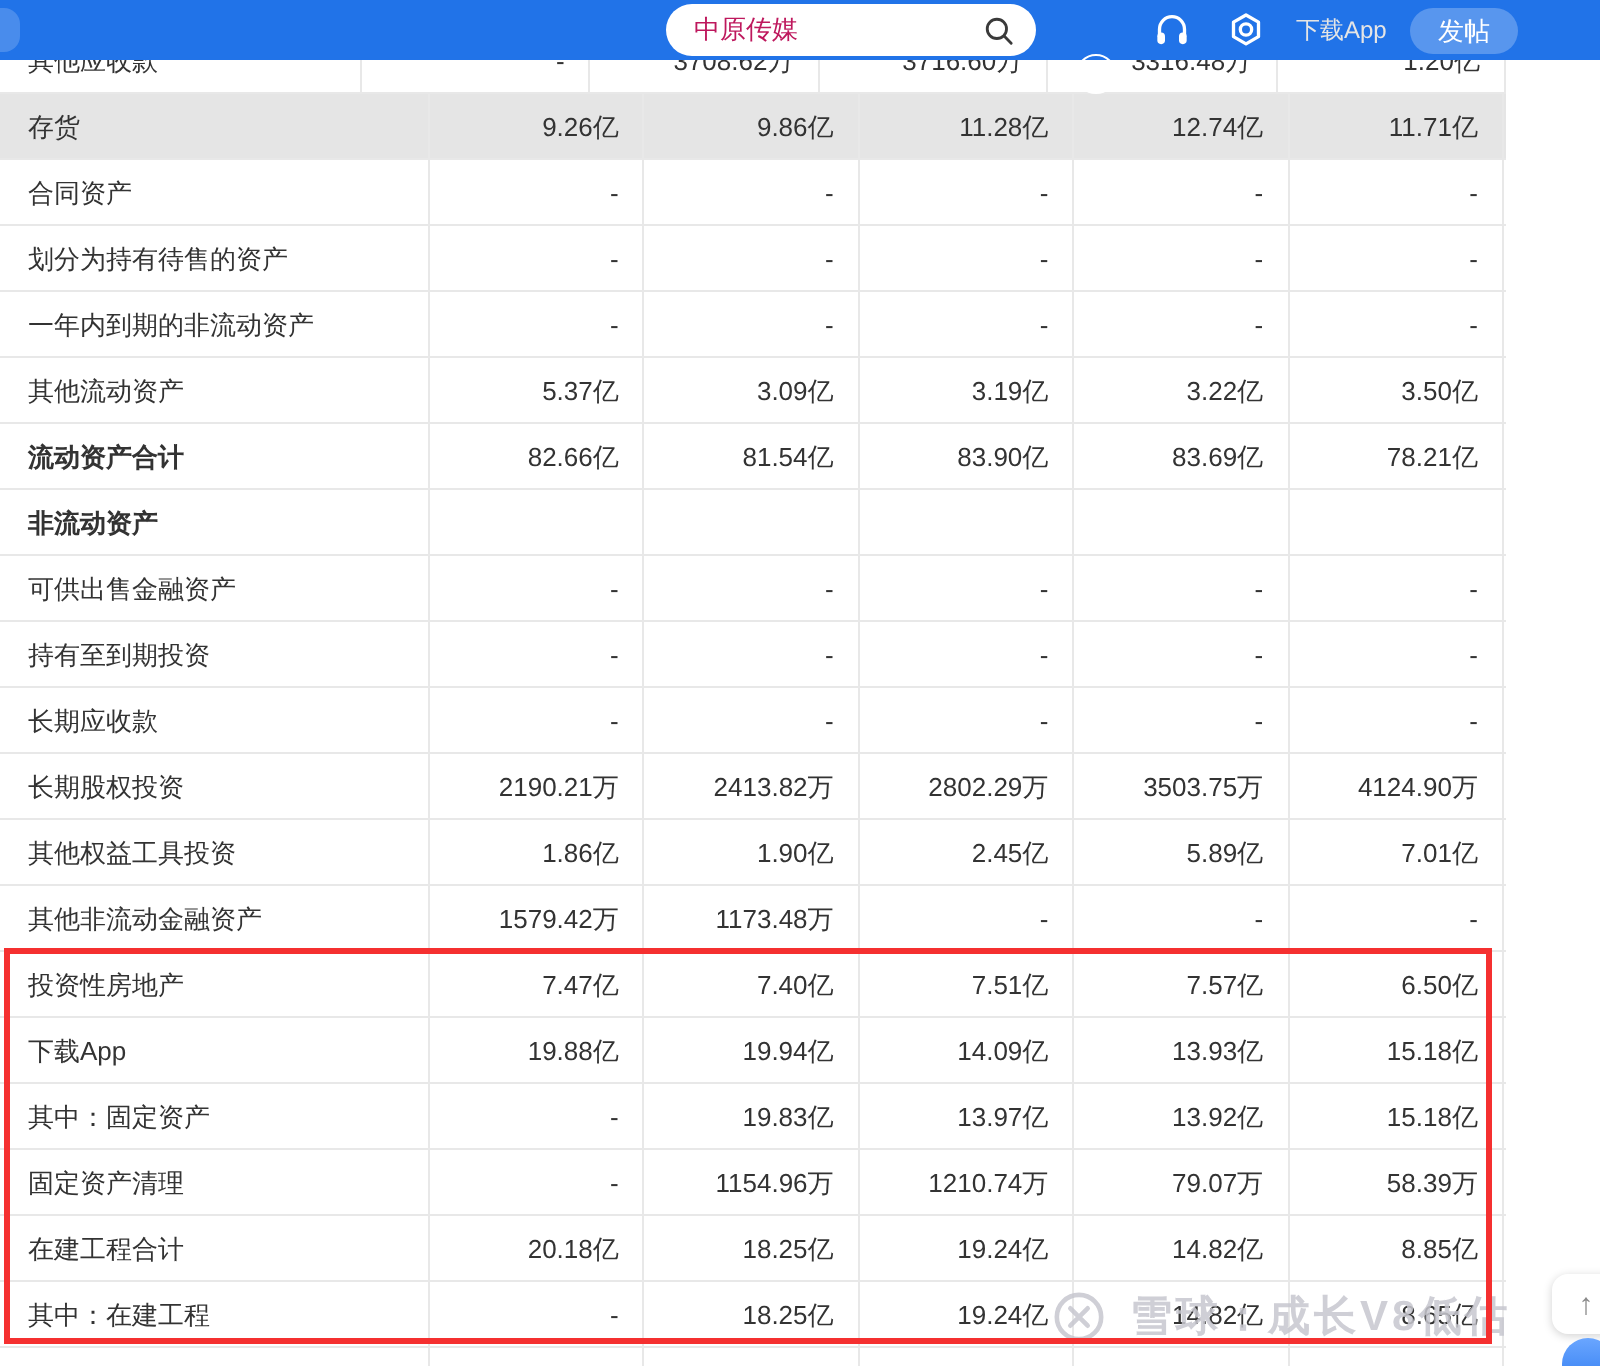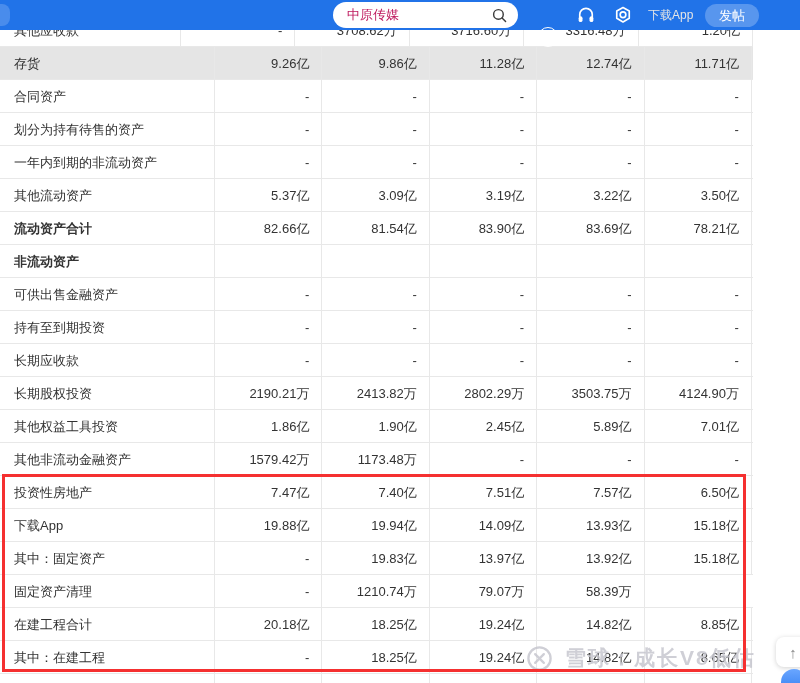--- a/index.html
+++ b/index.html
@@ -661,20 +661,25 @@
               <span class="txt">固定资产清理</span>
             </div>
     </div>
     <div class="cell cell-val">
       <div class="cell-inner">
               <span class="txt">-</span>
             </div>
     </div>
     <div class="cell cell-val">
       <div class="cell-inner">
+              <span class="txt">1154.96万</span>
+            </div>
+    </div>
+    <div class="cell cell-val">
+      <div class="cell-inner">
               <span class="txt">1210.74万</span>
             </div>
     </div>
     <div class="cell cell-val">
       <div class="cell-inner">
               <span class="txt">79.07万</span>
             </div>
     </div>
     <div class="cell cell-val">
       <div class="cell-inner">

